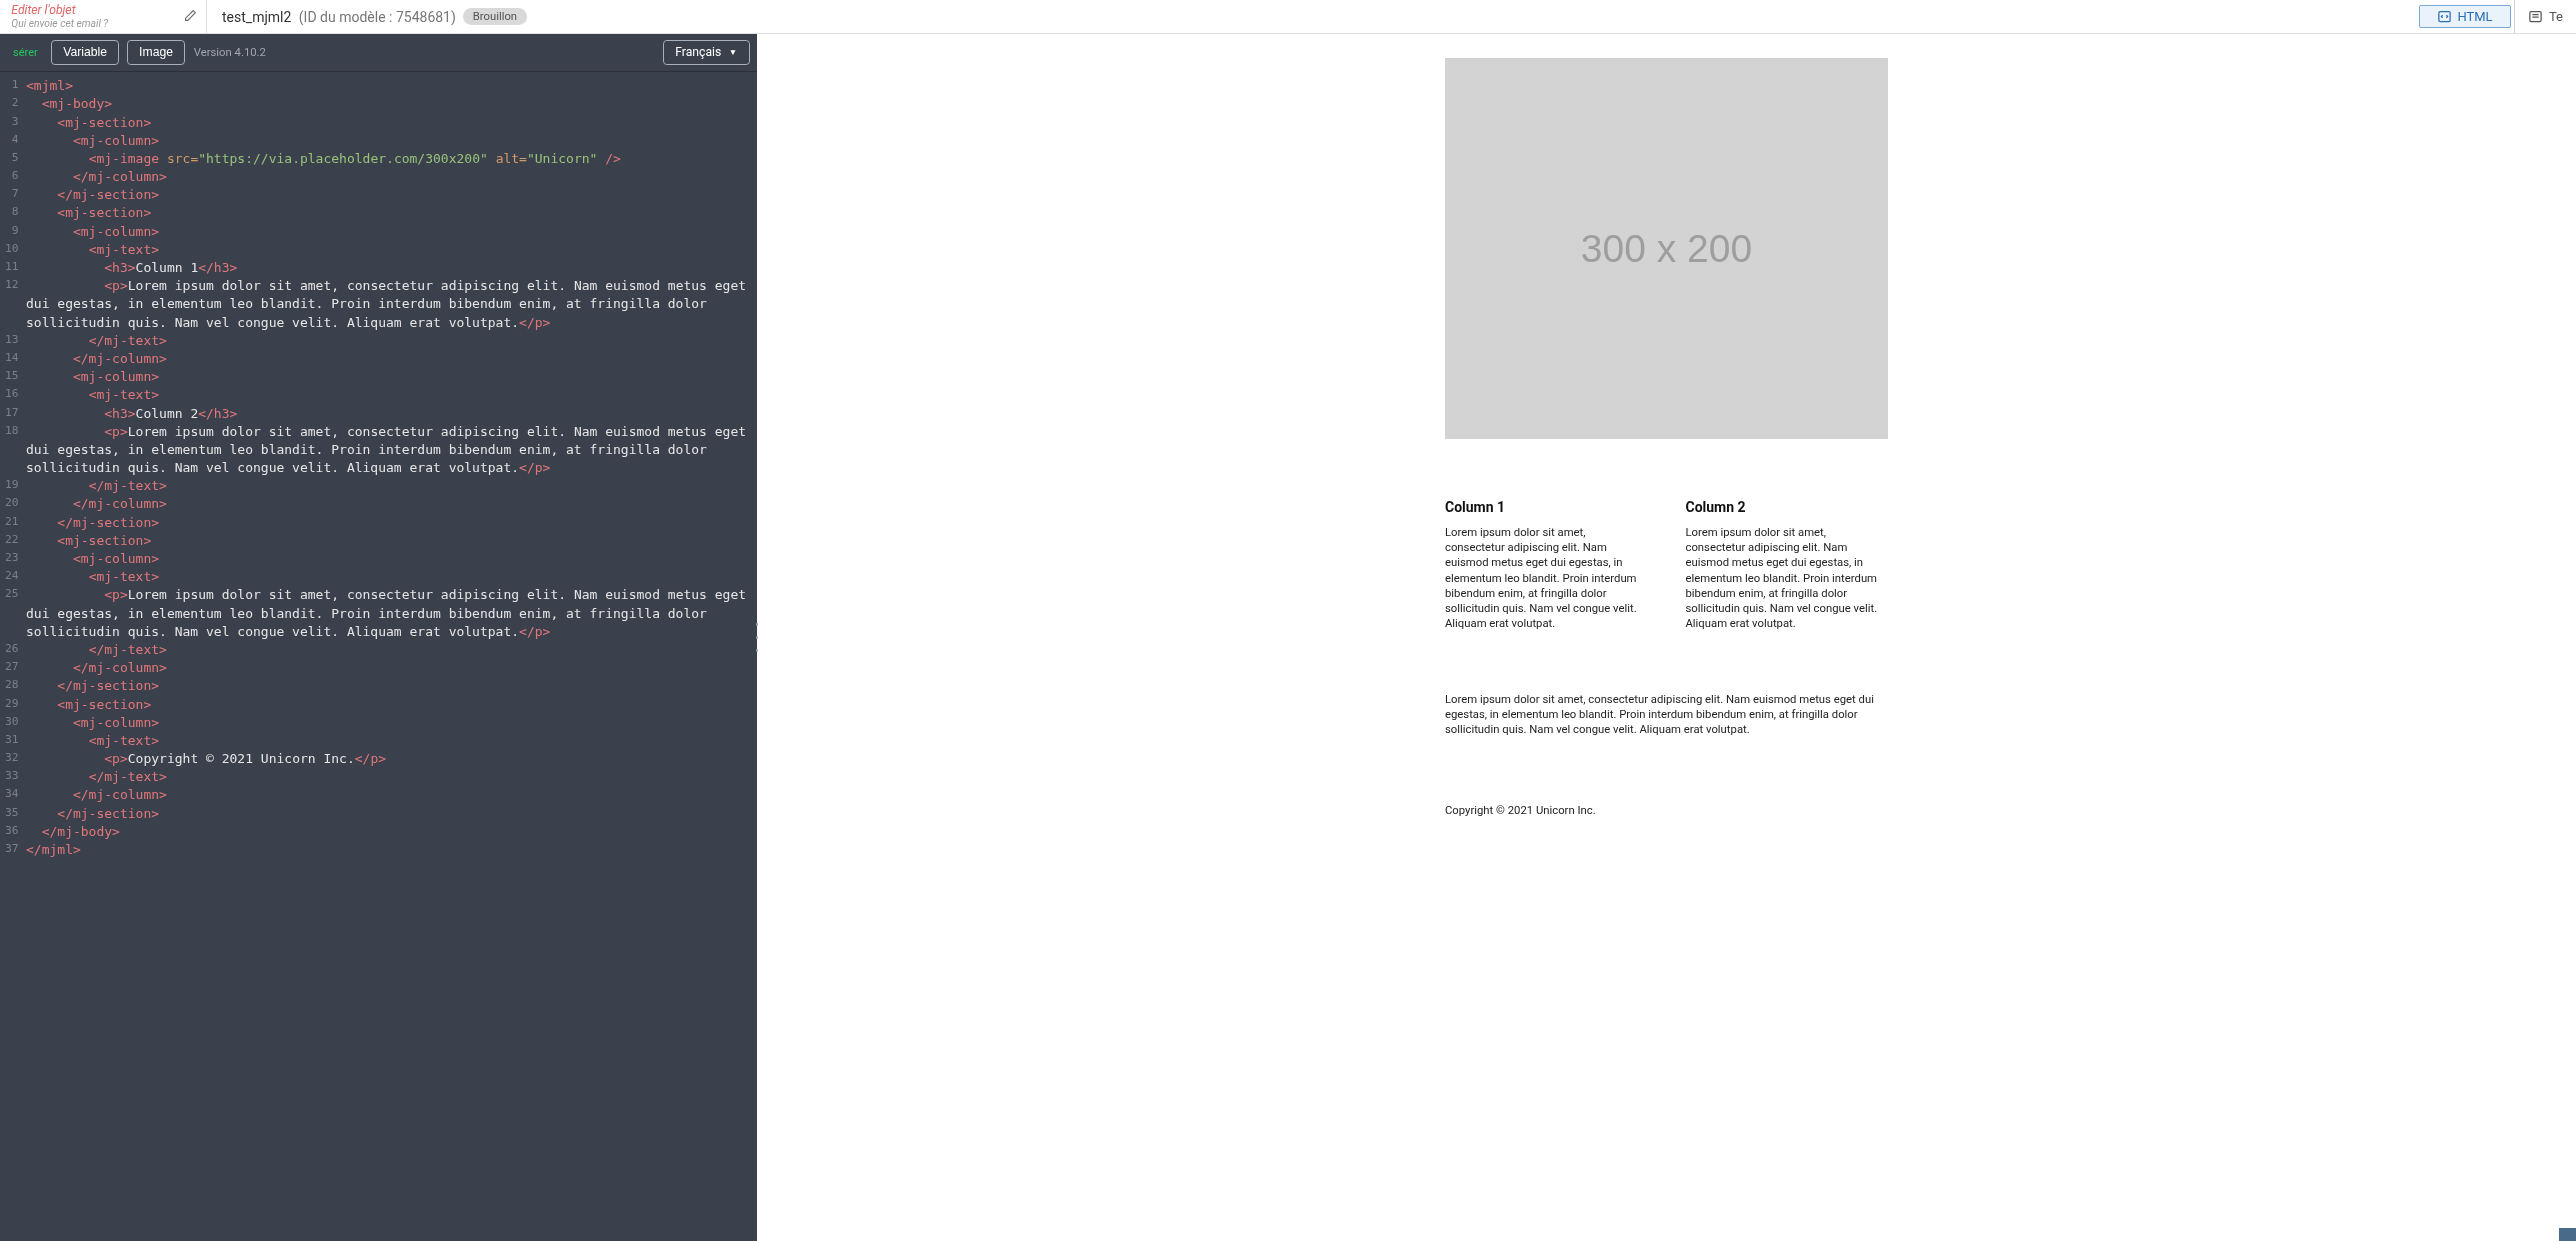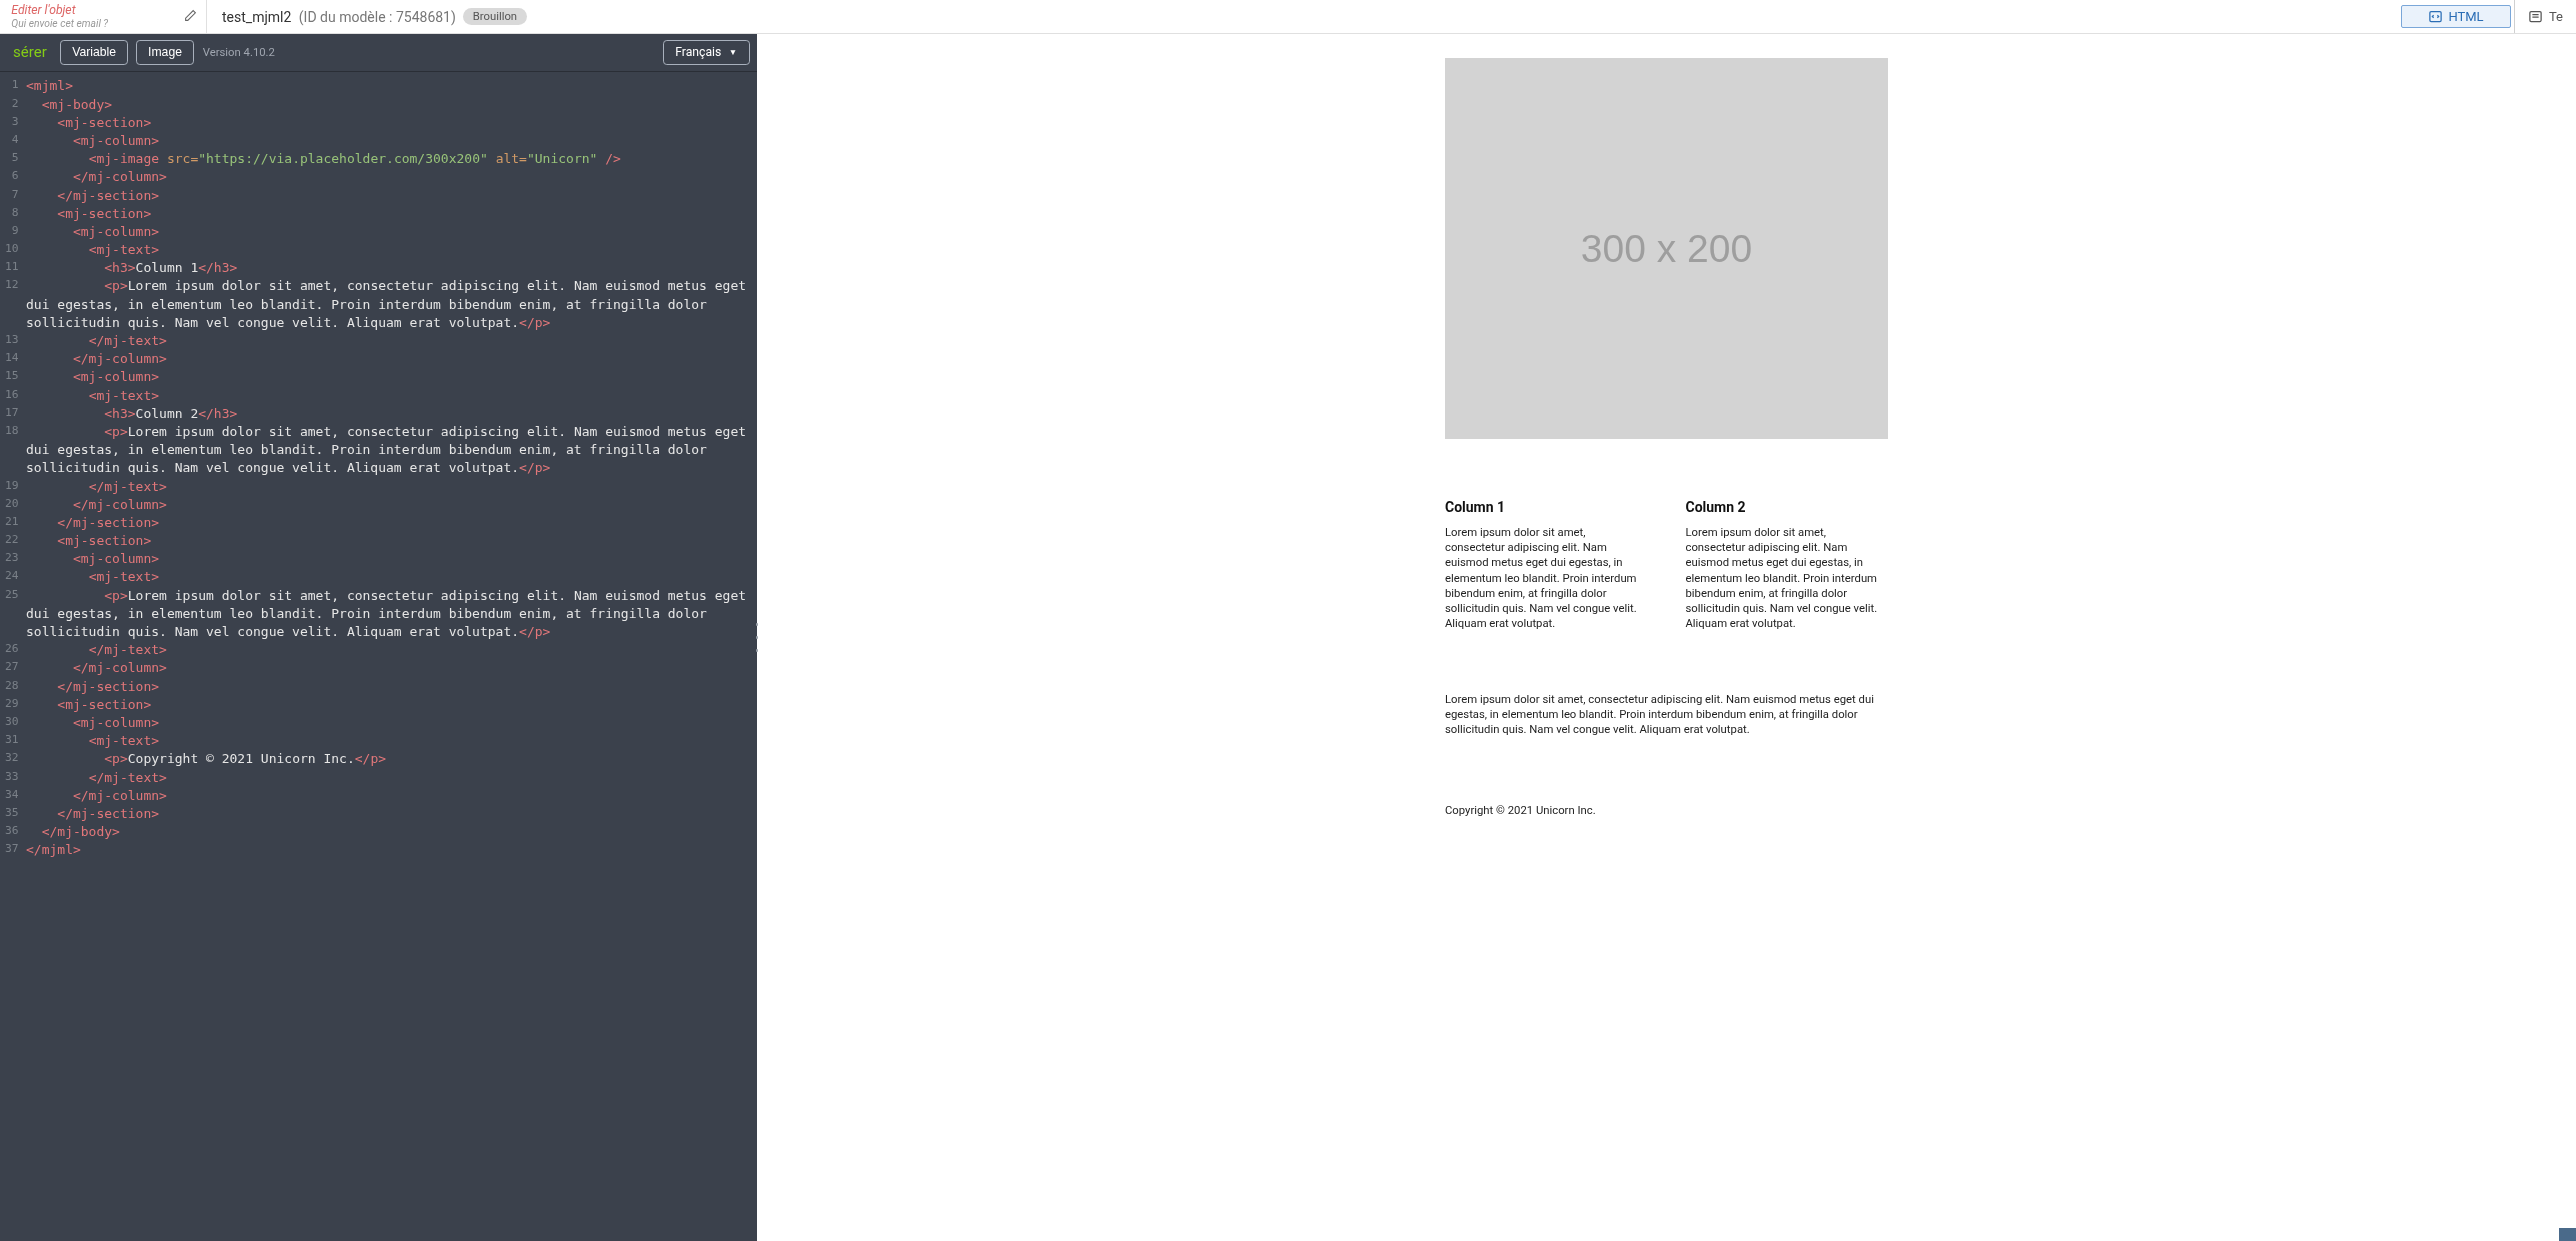--- a/index.html
+++ b/index.html
@@ -53,21 +53,21 @@
   font-size: 13px;
   color: #555;
   cursor: pointer;
 }
 .header-tab.active {
   background: #eaf2fb;
   border: 0.9px solid #7aa7d9;
   color: #2a6db5;
   border-radius: 2px;
   margin: 4.7px 3.8px;
-  padding: 0 26px;
+  padding: 0 17px;
 }
 .header-tab svg { width: 15px; height: 15px; }
 
 
 .main { display: flex; flex: 1; min-height: 0; }
 .editor-pane {
   width: 757px;
   background: #3b414c;
   color: #e6e6e6;
   display: flex;
@@ -75,21 +75,21 @@
   position: relative;
 }
 .editor-toolbar {
   display: flex;
   align-items: center;
   padding: 5.6px 7.5px;
   gap: 7.5px;
   background: #3b414c;
   border-bottom: 0.9px solid #2a2e36;
 }
-.editor-toolbar .tb-text { color: #84cc16; font-size: 15px; padding: 3.8px 5.6px; }
+.editor-toolbar .tb-text { color: #22c55e; font-size: 11px; padding: 3.8px 5.6px; }
 .editor-toolbar .tb-btn {
   border: 0.9px solid #a8b0bc;
   background: transparent;
   color: #fff;
   border-radius: 3.8px;
   padding: 4.7px 11.3px;
   font-size: 12.2px;
   cursor: pointer;
 }
 .editor-toolbar .version { color: #a0a6b0; font-size: 11.3px; margin-left: 1px; }

